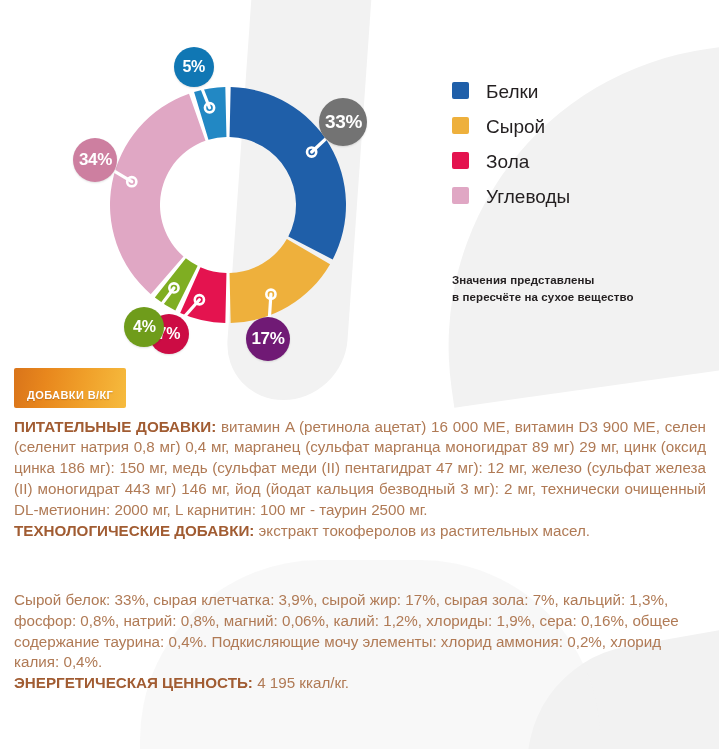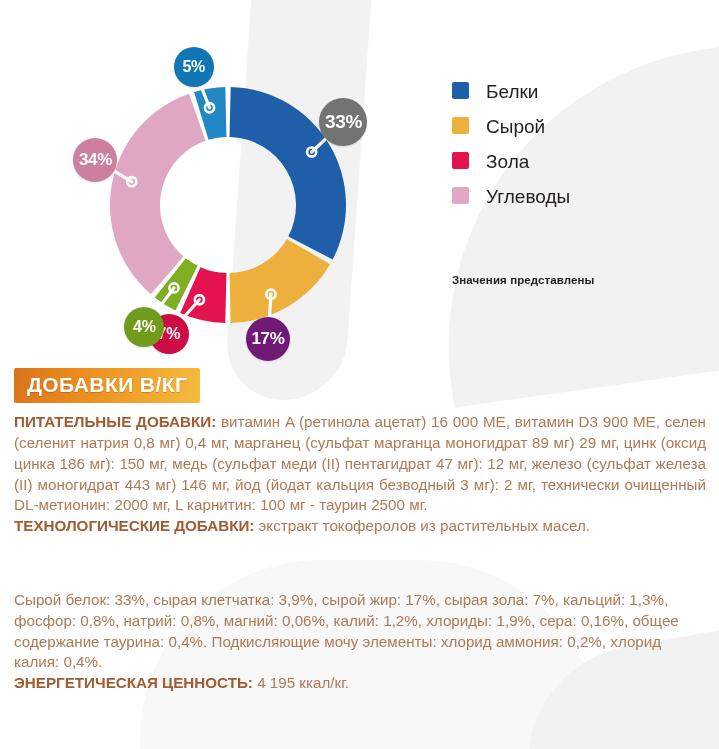--- a/index.html
+++ b/index.html
@@ -70,23 +70,23 @@
     position:absolute; left:452px; top:272px;
     font-size:11.5px; font-weight:bold; color:#231f20;
     line-height:1.45; z-index:4;
     letter-spacing:.1px;
   }
 
   
   .section { position:absolute; left:14px; width:692px; z-index:3; }
   .section-header {
     display:inline-block;
-    padding:5px 13px 6px 13px;
+    padding:21px 13px 6px 13px;
     color:#ffffff;
-    font-size:21px;
+    font-size:11px;
     font-weight:bold;
     letter-spacing:.4px;
     background:linear-gradient(100deg,#d9741a 0%, #e8871d 28%, #f0a02a 62%, #f6bb3e 100%);
     border-radius:2px;
     text-shadow:0 1px 1px rgba(120,60,0,.35);
     line-height:1.15;
   }
   .section-body {
     margin-top:9px;
     font-size:15.2px;
@@ -172,20 +172,21 @@
         <span class="legend-label">Зола</span>
       </div>
       <div class="legend-row">
         <span class="legend-swatch" style="background: rgb(224, 167, 196);"></span>
         <span class="legend-label">Углеводы</span>
       </div>
     </div>
 
   <div id="legend-note">
     <div>Значения представлены</div>
+    <div>в пересчёте на сухое вещество</div>
   </div>
 
   <div class="section" id="sec-additives">
     <div class="section-header">ДОБАВКИ В/КГ</div>
     <div class="section-body">
       <b>ПИТАТЕЛЬНЫЕ ДОБАВКИ:</b><span> витамин A (ретинола ацетат) 16 000 МЕ, витамин D3 900 МЕ, селен (селенит натрия 0,8 мг) 0,4 мг, марганец (сульфат марганца моногидрат 89 мг) 29 мг, цинк (оксид цинка 186 мг): 150 мг, медь (сульфат меди (II) пентагидрат 47 мг): 12 мг, железо (сульфат железа (II) моногидрат 443 мг) 146 мг, йод (йодат кальция безводный 3 мг): 2 мг, технически очищенный DL-метионин: 2000 мг, L карнитин: 100 мг - таурин 2500 мг.</span><br>
       <b>ТЕХНОЛОГИЧЕСКИЕ ДОБАВКИ:</b><span> экстракт токоферолов из растительных масел.</span>
     </div>
   </div>
 

